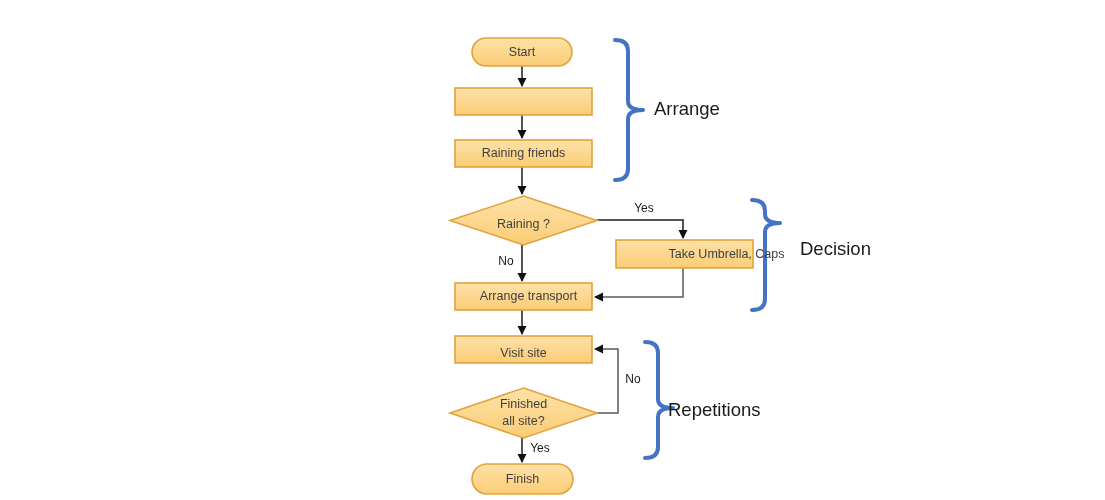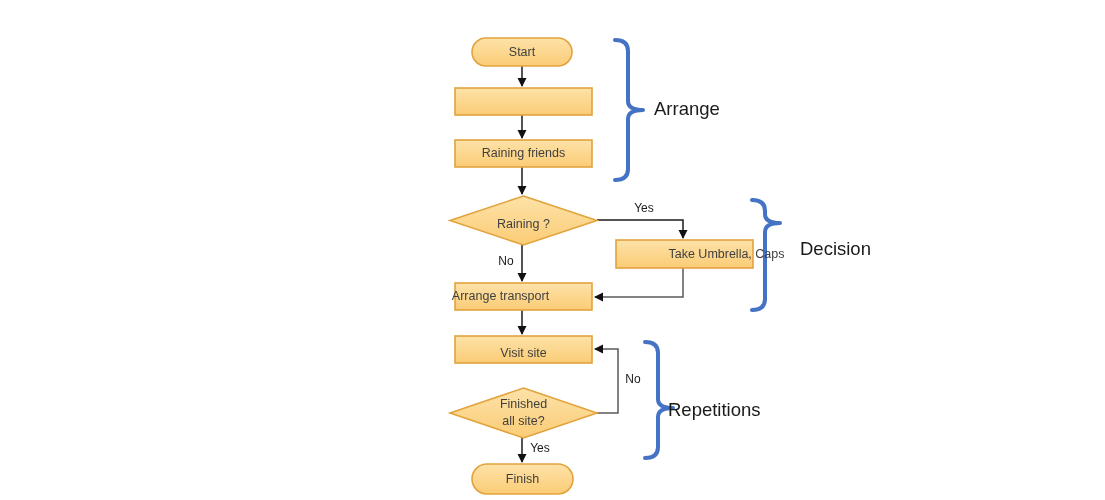--- a/index.html
+++ b/index.html
@@ -74,21 +74,21 @@
     </svg>
   <div id="label-layer">
       <div class="edge-label" style="left: 644px; top: 208px;">Yes</div>
       <div class="edge-label" style="left: 506px; top: 261px;">No</div>
       <div class="edge-label" style="left: 633px; top: 379px;">No</div>
       <div class="edge-label" style="left: 540px; top: 448px;">Yes</div>
       <div class="node-label" style="left: 472px; top: 38px; width: 100px; height: 28px; border-radius: 13px;">Start</div>
       <div class="node-label" style="left: 455px; top: 140px; width: 137px; height: 27px;">Raining friends</div>
       <div class="node-label" style="left: 450px; top: 200px; width: 147px; height: 49px;">Raining ?</div>
       <div class="node-label" style="left: 616px; top: 240px; width: 137px; height: 28px; margin-left: 42px;">Take Umbrella, Caps</div>
-      <div class="node-label" style="left: 443px; top: 283px; width: 115px; height: 27px;">Arrange transport</div>
+      <div class="node-label" style="left: 471px; top: 283px; width: 115px; height: 27px;">Arrange transport</div>
       <div class="node-label" style="left: 455px; top: 336px; width: 137px; height: 35px;">Visit site</div>
       <div class="node-label" style="left: 450px; top: 388px; width: 147px; height: 50px;">Finished
 all site?</div>
       <div class="node-label" style="left: 472px; top: 464px; width: 101px; height: 30px; border-radius: 11px;">Finish</div>
       <div class="brace-label" style="left: 654px; top: 109px;">Arrange</div>
       <div class="brace-label" style="left: 800px; top: 230px; margin-top: 19px;">Decision</div>
       <div class="brace-label" style="left: 668px; top: 410px;">Repetitions</div>
     </div>
 </div>
 

